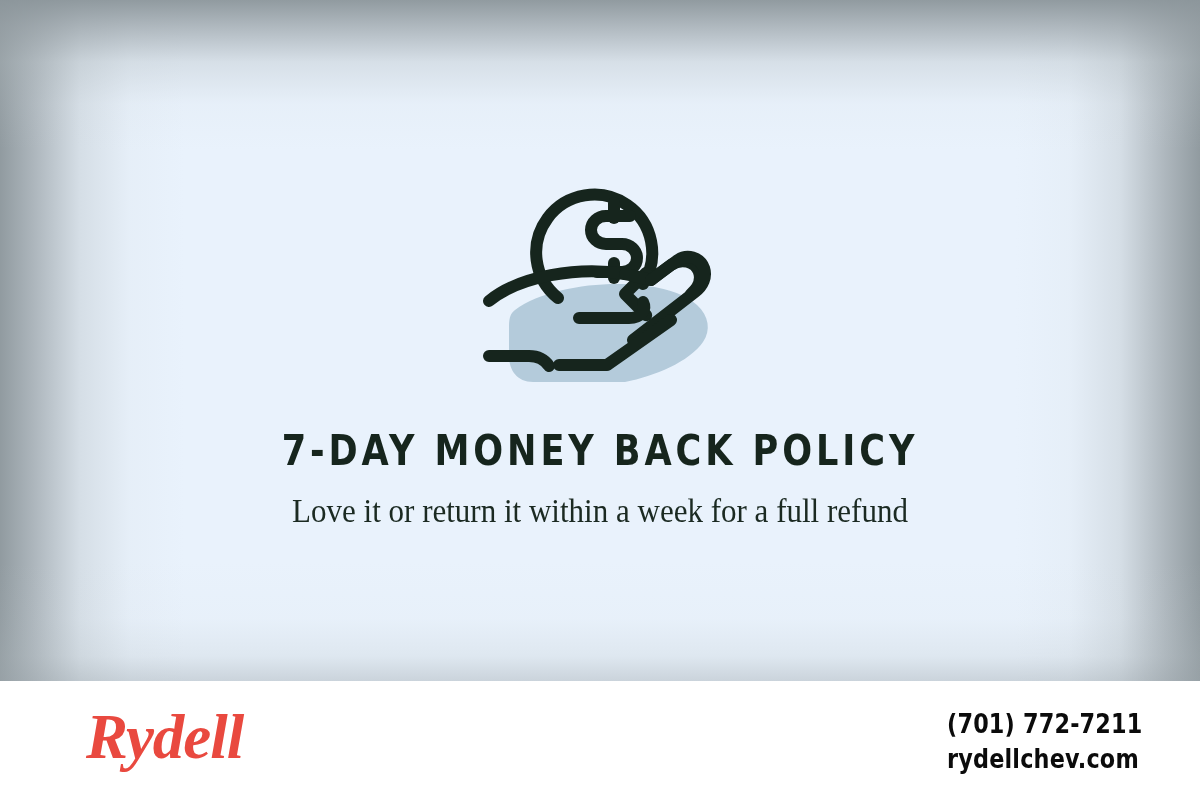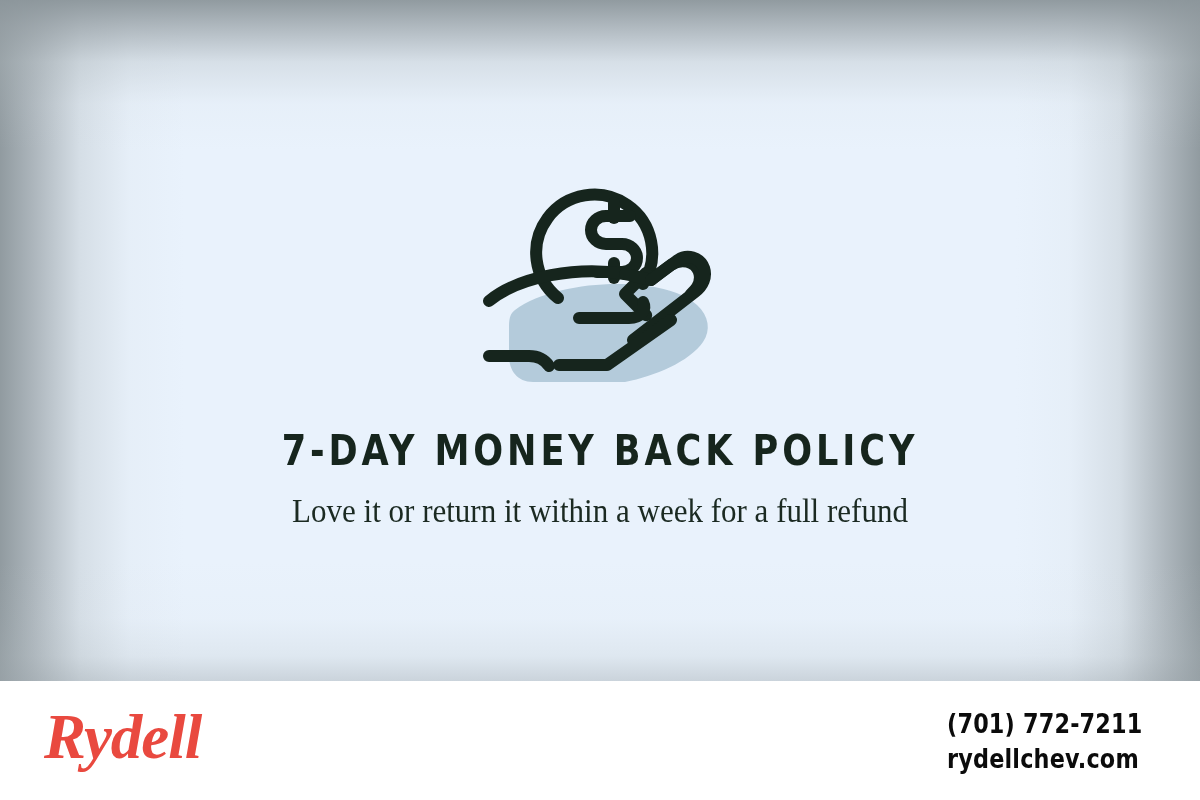--- a/index.html
+++ b/index.html
@@ -113,21 +113,21 @@
     position: absolute;
     left: 0;
     top: 681px;
     width: 1200px;
     height: 119px;
     background: #ffffff;
     display: flex;
     align-items: center;
     justify-content: space-between;
     box-sizing: border-box;
-    padding: 0 57px 0 44px;
+    padding: 0 57px 0 86px;
   }
   #brand-logo {
     font-family: "Liberation Serif", "DejaVu Serif", serif;
     font-style: italic;
     font-weight: 700;
     font-size: 63px;
     line-height: 63px;
     color: #e9493f;
     letter-spacing: -1px;
     transform: translateY(-3px);

